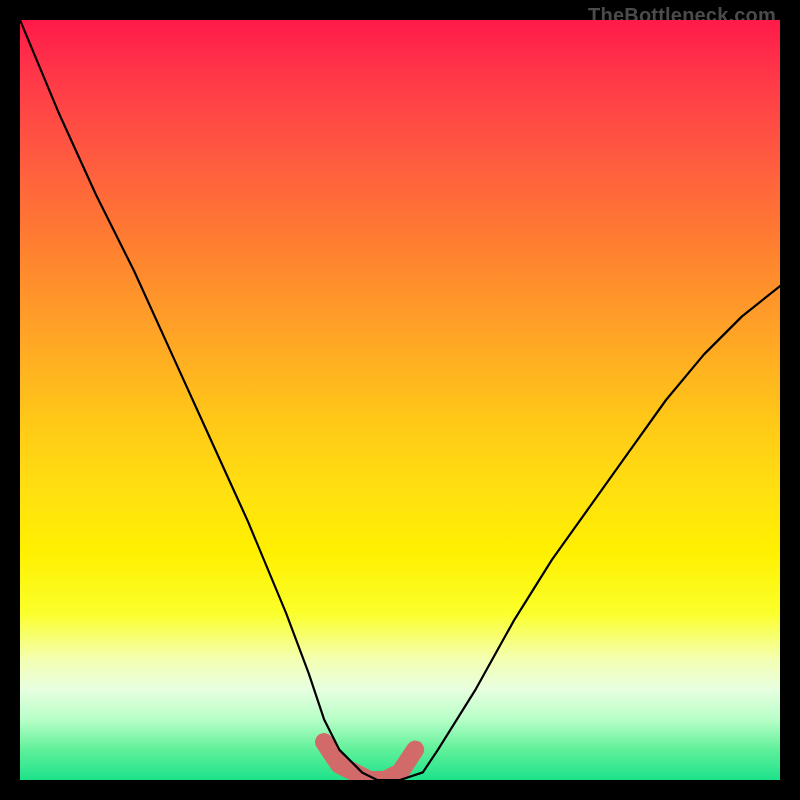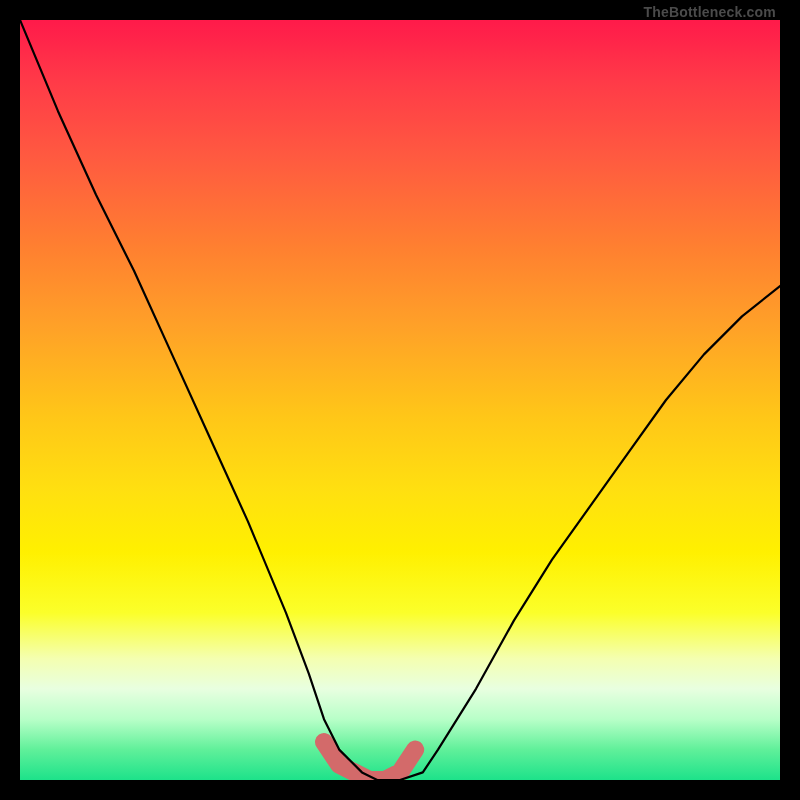--- a/index.html
+++ b/index.html
@@ -42,21 +42,21 @@
       #b8ffc8 92%,
       #60f09a 96%,
       #1de28a 100%);
   }
   .watermark {
     position: absolute;
     top: 4px;
     right: 24px;
     color: #4b4b4b;
     font-family: Arial, Helvetica, sans-serif;
-    font-size: 14px;
+    font-size: 20px;
     font-weight: 600;
     letter-spacing: 0.2px;
     user-select: none;
   }
   svg.curve {
     position: absolute;
     inset: 0;
   }
 </style>
 </head>

